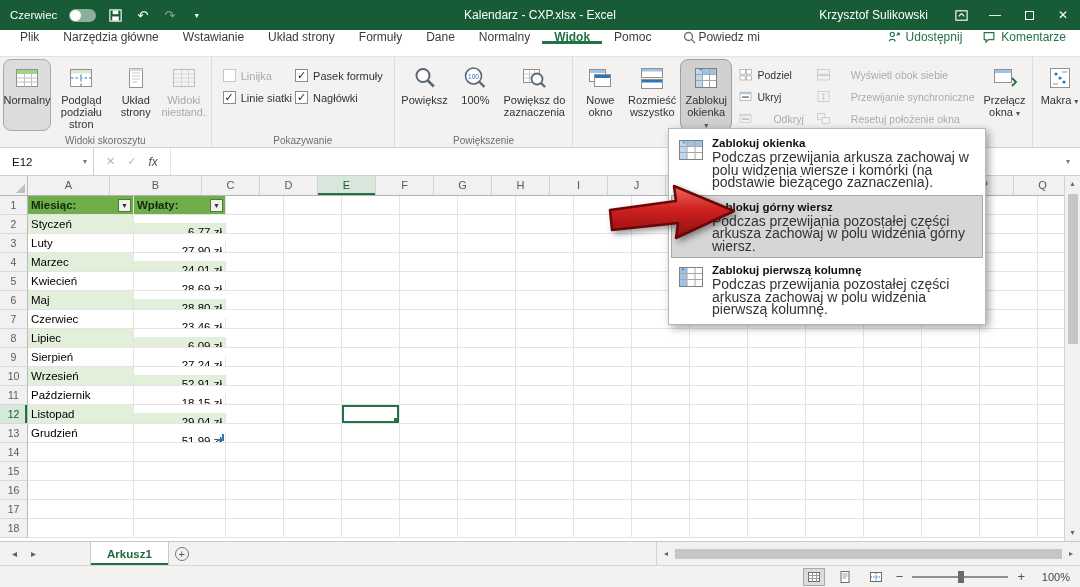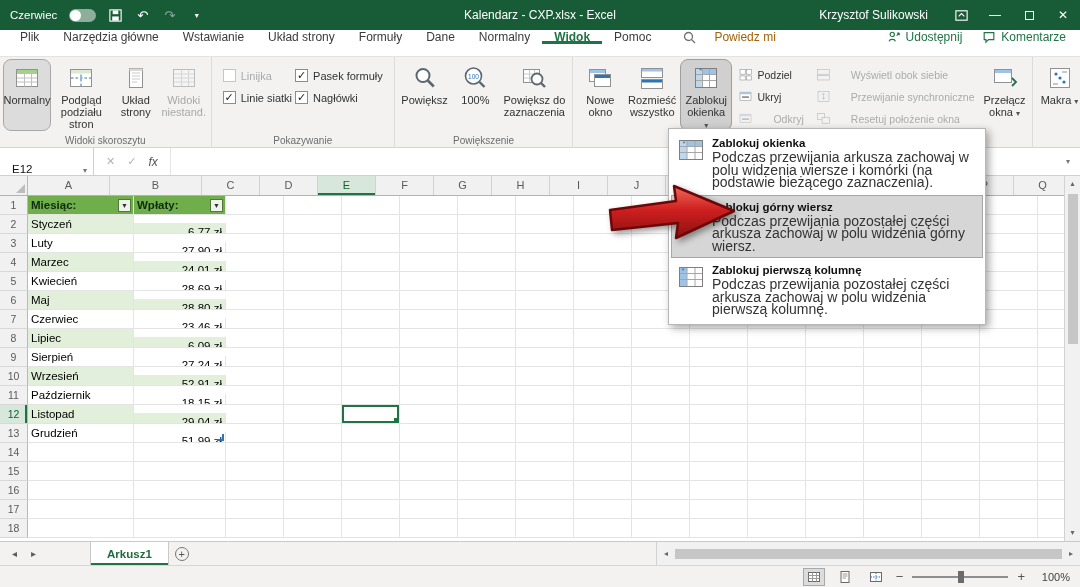--- a/index.html
+++ b/index.html
@@ -18,21 +18,21 @@
   .tb-title { position:absolute; left:0; right:0; text-align:center; font-size:12px; }
   .tb-right { margin-left:auto; display:flex; align-items:center; height:100%; z-index:2; }
   .user-name { margin-right:16px; font-size:12px; }
   .win-btn { width:34px; height:100%; display:flex; align-items:center; justify-content:center; font-size:12px; color:#fff; }
   .maxbox { width:9px; height:9px; border:1px solid #fff; display:inline-block; }
 
   
   .tabrow { height:27px; background:#fff; border-bottom:1px solid #e3e3e3; display:flex; align-items:flex-start; padding-left:8px; font-size:12px; color:#3b3b3b; }
   .rtab { padding:0 12px; display:flex; align-items:center; }
   .rtab.active { color:#217346; font-weight:bold; box-shadow:inset 0 -3px 0 #217346; }
-  .tellme { display:flex; align-items:center; gap:18px; margin-left:20px; color:#a16207; }
+  .tellme { display:flex; align-items:center; gap:2px; margin-left:20px; color:#404040; }
   .tabrow-right { margin-left:auto; display:flex; align-items:center; gap:20px; padding-right:14px; color:#217346; }
   .grn { display:flex; align-items:center; gap:5px; }
 
   
   .ribbon { position:relative; height:91px; background:#f3f2f1; border-bottom:1px solid #d4d4d4; display:flex; font-size:11px; color:#333; }
   .rg { position:relative; border-right:1px solid #dcdcdc; display:flex; align-items:flex-start; padding:2px 3px 14px; }
   .rg-label { position:absolute; bottom:1px; left:0; right:0; text-align:center; font-size:10px; color:#6d6d6d; white-space:nowrap; }
   .bigbtn { min-width:48px; max-width:70px; height:72px; display:flex; flex-direction:column; align-items:center; text-align:center; padding:5px 3px 0; gap:3px; line-height:12px; border:1px solid transparent; border-radius:8px; }
   .bigbtn .ic { width:26px; height:26px; flex:none; }
   .bigbtn.sel { background:#dcdcdc; border-color:#a9a9a9; }
@@ -45,21 +45,21 @@
   .cb.checked::after { content:'✓'; }
   .cbrow.disabled { color:#ababab; }
   .cbrow.disabled .cb { border-color:#c6c6c6; }
   .smallcol { display:flex; flex-direction:column; padding:6px 2px 0; gap:3px; }
   .smallbtn { display:flex; align-items:center; gap:4px; height:19px; padding:0 4px; white-space:nowrap; font-size:10.5px; }
   .smallbtn .ic { width:15px; height:15px; flex:none; }
   .smallbtn.disabled { color:#ababab;gap:20px; }
 
   
   .formulabar { height:28px; background:#fff; border-bottom:1px solid #cfcfcf; display:flex; align-items:stretch; }
-  .namebox { width:94px; border-right:1px solid #d0d0d0; display:flex; align-items:flex-end; padding:0 6px 0 12px; font-size:11.5px; color:#111; }
+  .namebox { width:94px; border-right:1px solid #d0d0d0; display:flex; align-items:center; padding:0 6px 0 12px; font-size:11.5px; color:#111; }
   .nb-caret { margin-left:auto; font-size:8px; color:#777; }
   .fxbar { display:flex; align-items:center; gap:12px; padding:0 12px; border-right:1px solid #e4e4e4; }
   .fxbar .gy { color:#b3b3b3; font-size:11px; }
   .fxbar .fx { color:#555; font-style:italic; font-size:12px; }
   .finput { flex:1; }
   .f-expand { width:24px; display:flex; align-items:center; justify-content:center; color:#777; font-size:8px; }
 
   
   .sheet { position:absolute; top:176px; left:0; width:1064px; height:365px; overflow:hidden; background:#fff; }
   .ch-row { display:flex; height:20px; background:#f1f1f1; border-bottom:1px solid #b3b3b3; }

